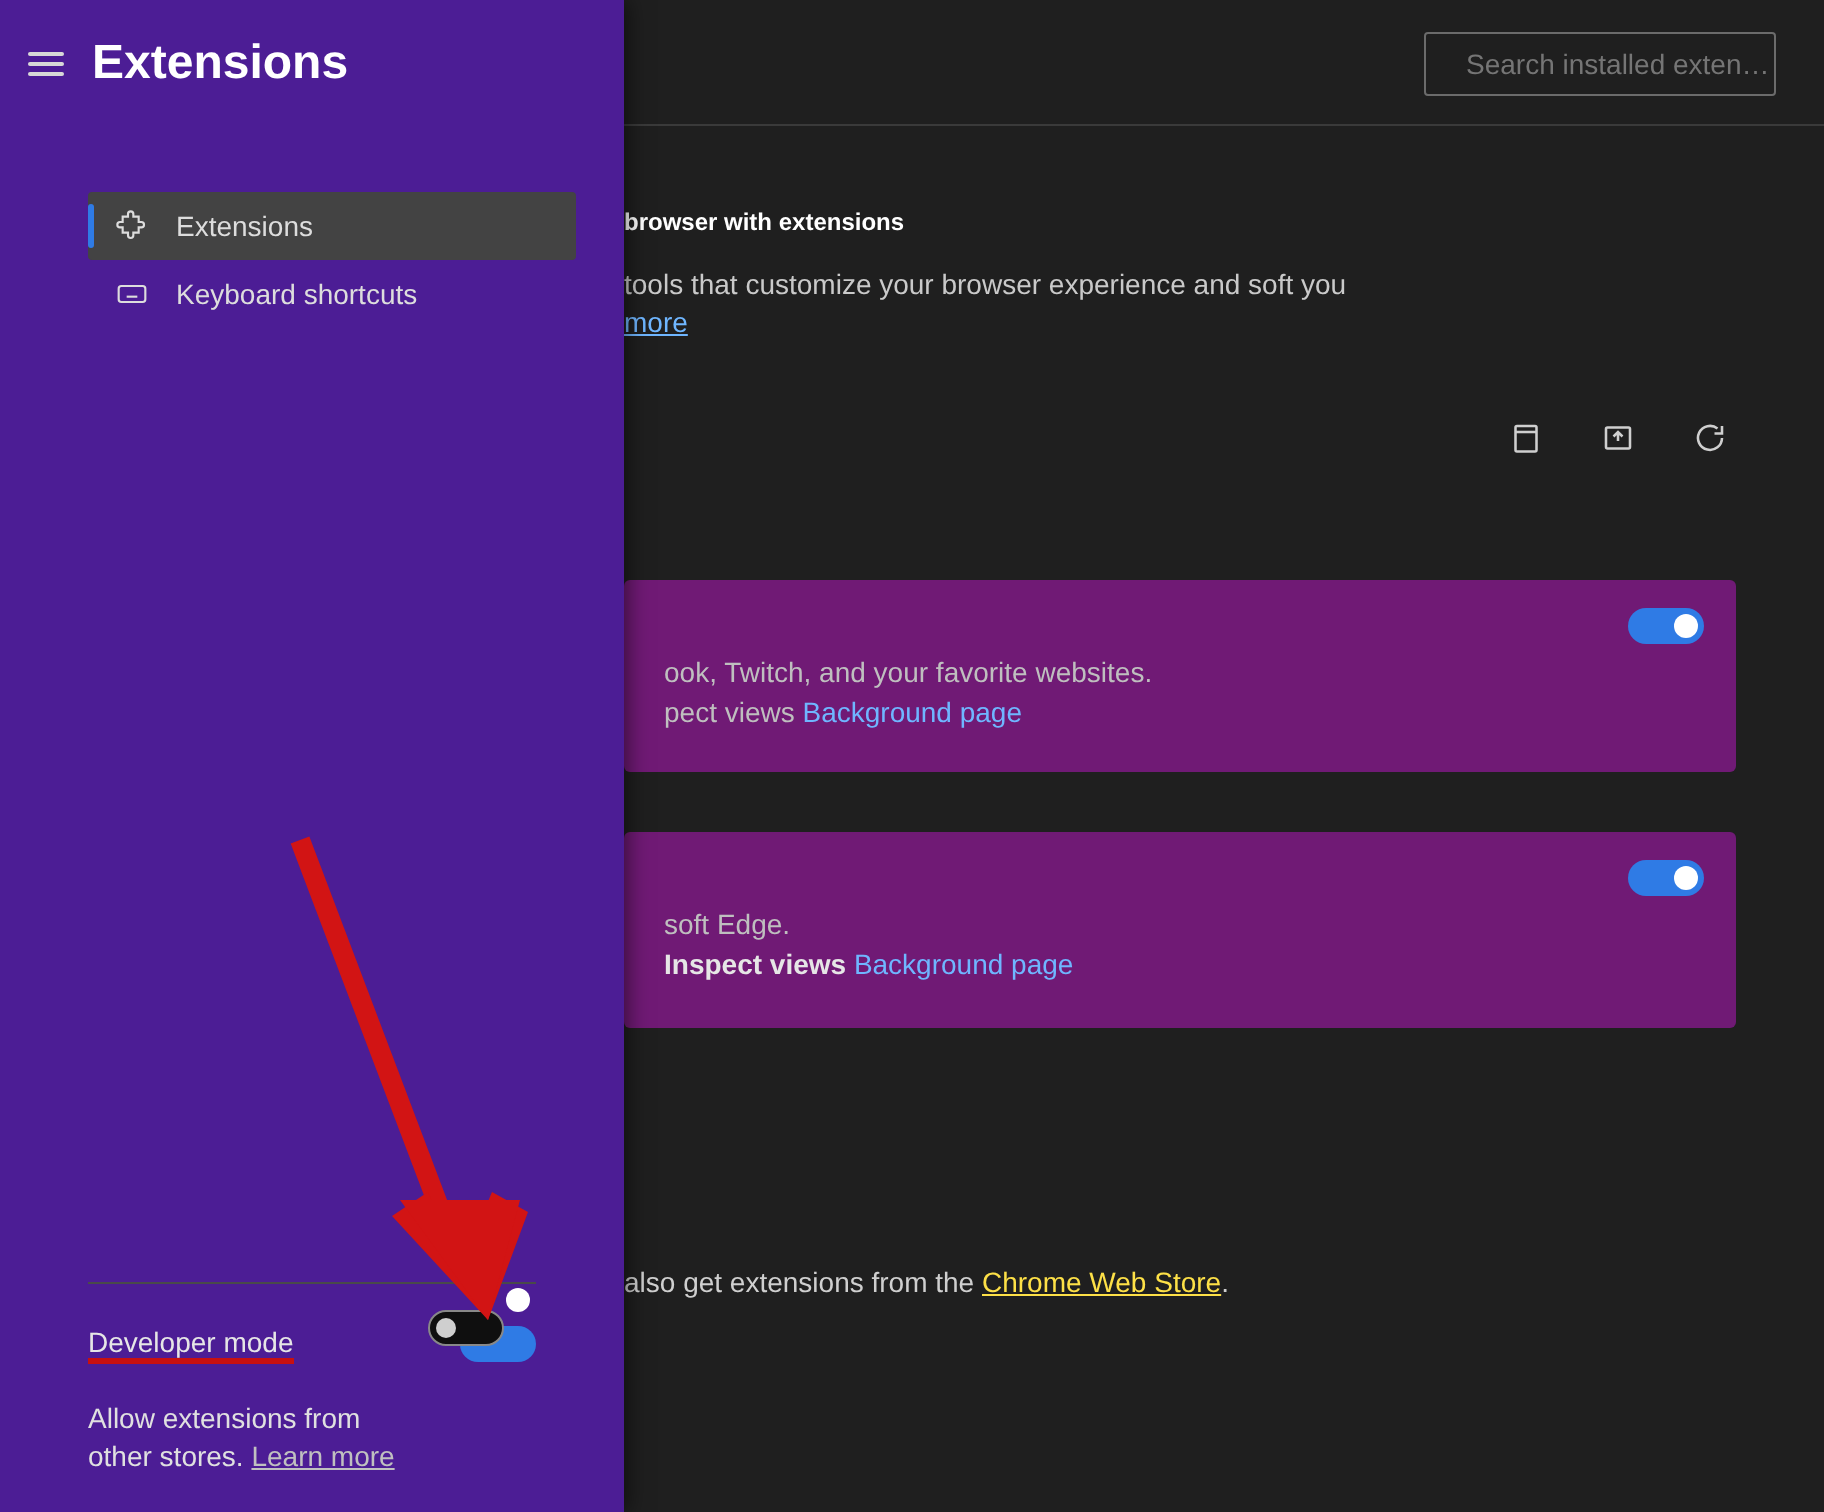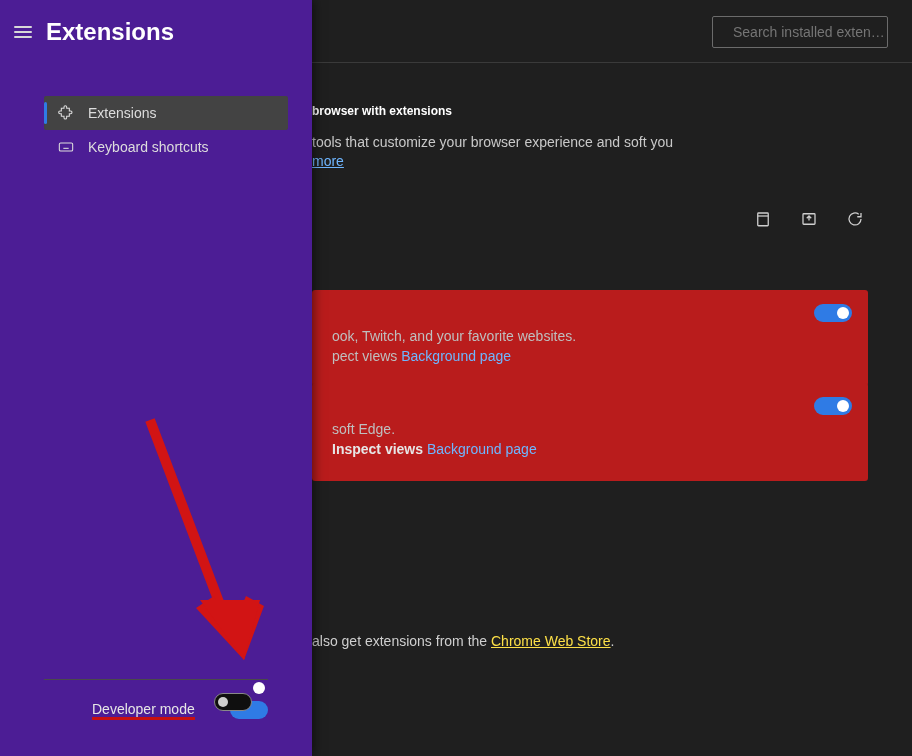--- a/index.html
+++ b/index.html
@@ -58,27 +58,27 @@
 
   .iconrow {
     position: absolute; top: 210px; right: 48px;
     display: flex; gap: 28px;
     color: #cfcfcf;
   }
   .iconbtn { cursor: pointer; width: 18px; height: 18px; }
 
   .card {
     position: absolute; left: 312px; right: 44px;
-    background: #b91c1c;
+    background: #701a75;
     border-radius: 3px;
     padding: 18px 20px 20px 20px;
     color: #bfbfbf;
   }
   .card1 { top: 290px; height: 96px; }
-  .card2 { top: 383px; height: 98px; }
+  .card2 { top: 416px; height: 98px; }
   .card .line1 { margin-top: 20px; font-size: 14px; }
   .card .line2 { margin-top: 4px; font-size: 14px; }
   .pill-toggle {
     position: absolute; top: 14px; right: 16px;
     width: 38px; height: 18px; border-radius: 9px;
     background: #2f7be5; cursor: pointer;
   }
   .pill-toggle::after{
     content:""; position:absolute; right:3px; top:3px;
     width:12px; height:12px; border-radius:50%; background:#fff;
@@ -125,21 +125,21 @@
     color:#6fb6ff; font-size:14px; text-decoration:none;
     border-bottom:1px solid #6fb6ff; padding-bottom:1px;
     display:inline-block;
   }
 
   .sb-bottom {
     position:absolute; left:44px; right:44px; bottom:18px;
   }
   .sb-bottom hr { border:0; border-top:1px solid #4a4a4a; margin-bottom:12px; }
   .devrow { display:flex; justify-content:space-between; align-items:center; height:36px;}
-  .devrow .lbl { color:#e6e6e6; font-size:14px;margin-left:48px; }
+  .devrow .lbl { color:#e6e6e6; font-size:14px; }
   .dm-underline { border-bottom:3px solid #c71010; padding-bottom:0px;}
   .devrow .pill-toggle, .devrow .pill-off { position:static; }
 
   .allowrow { display:flex; justify-content:space-between; align-items:center; margin-top:10px;}
   .allowrow .lbl { max-width:160px; font-size:14px; color:#e0e0e0; line-height:1.35;}
   .allowrow a { color:#c0c0c0; text-decoration:underline; }
 
   
   .arrow-svg { position:absolute; left:0; top:0; pointer-events:none; }
 </style>
@@ -231,20 +231,24 @@
   </div>
 
 
   <div class="sb-bottom">
     <hr>
     <div class="devrow">
       <span class="lbl dm-underline">Developer mode</span>
       <div class="pill-toggle"></div>
     </div>
     <div class="allowrow">
+      <span class="lbl">
+        <span>Allow extensions from other stores.</span>
+        <a>Learn more</a>
+      </span>
       <div class="pill-toggle pill-off"></div>
     </div>
   </div>
 </div>
 
 <svg class="arrow-svg" width="912" height="756">
   <defs>
     <marker id="ah" markerWidth="10" markerHeight="10" refX="6" refY="5" orient="auto">
       <path d="M0,0 L10,5 L0,10 Z" fill="#d21414"></path>
     </marker>

